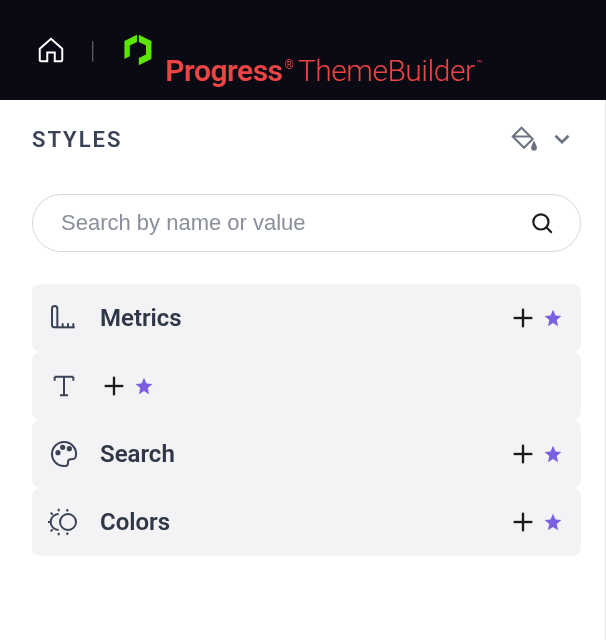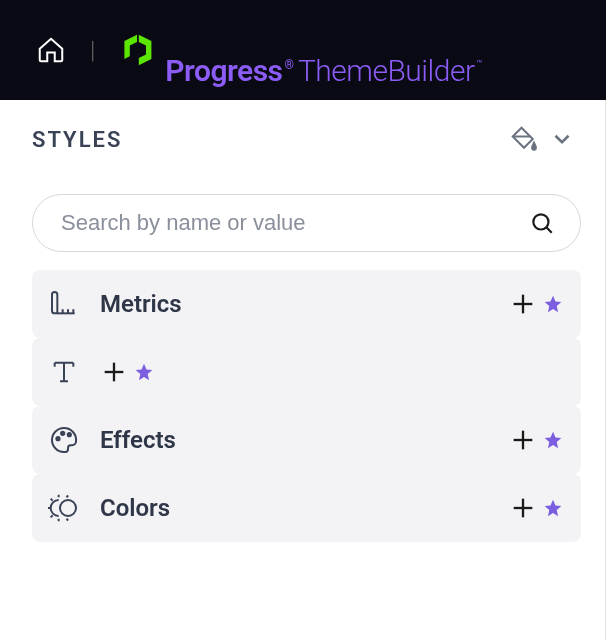--- a/index.html
+++ b/index.html
@@ -38,21 +38,21 @@
       align-items: center;
       gap: 10px;
     }
     .logo-icon {
       display: flex;
       align-items: center;
     }
     .logo-text {
       display: flex;
       align-items: baseline;
-      color: #8b5cf6;
+      color: #ef4444;
     }
     .logo-progress {
       font-size: 30px;
       font-weight: 600;
       letter-spacing: -0.5px;
     }
     .logo-reg {
       font-size: 12px;
       margin-left: 2px;
       margin-right: 4px;
@@ -94,21 +94,21 @@
       align-items: center;
       gap: 10px;
     }
     .bucket-icon, .chevron-icon {
       color: #6b7280;
       cursor: pointer;
       display: flex;
     }
     .search-container {
       position: relative;
-      margin-bottom: 18px;
+      margin-bottom: 32px;
       padding-right: 12px;
     }
     .search-input {
       width: 100%;
       height: 58px;
       border: 1px solid #d7d7df;
       border-radius: 30px;
       padding: 0 60px 0 28px;
       font-size: 22px;
       color: #333;
@@ -274,21 +274,21 @@
 
     <div class="category-item">
       <div class="category-icon">
         <svg width="32" height="32" viewBox="0 0 24 24" fill="none" stroke="currentColor" stroke-width="1.5">
           <path d="M12 3 a9 9 0 1 0 0 18 h1 a2 2 0 0 0 2 -2 v-1 a2 2 0 0 1 2 -2 h1 a3 3 0 0 0 3 -3 a9 9 0 0 0 -9 -10 Z"></path>
           <circle cx="7.5" cy="11" r="1.2" fill="currentColor"></circle>
           <circle cx="11" cy="7" r="1.2" fill="currentColor"></circle>
           <circle cx="16" cy="8" r="1.2" fill="currentColor"></circle>
         </svg>
       </div>
-      <div class="category-label">Effects</div>
+      <div class="category-label">Search</div>
       <div class="category-actions">
         <div class="plus-icon">
           <svg width="28" height="28" viewBox="0 0 24 24" fill="none" stroke="currentColor" stroke-width="2">
             <line x1="12" y1="4" x2="12" y2="20"></line>
             <line x1="4" y1="12" x2="20" y2="12"></line>
           </svg>
         </div>
         <div class="star-icon">
           <svg width="20" height="20" viewBox="0 0 24 24" fill="currentColor">
             <path d="M12 2 L15 9 L22 9.5 L16.5 14.5 L18 22 L12 18 L6 22 L7.5 14.5 L2 9.5 L9 9 Z"></path>

